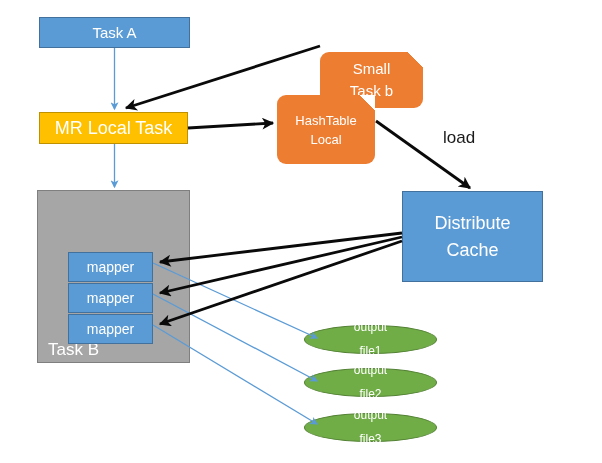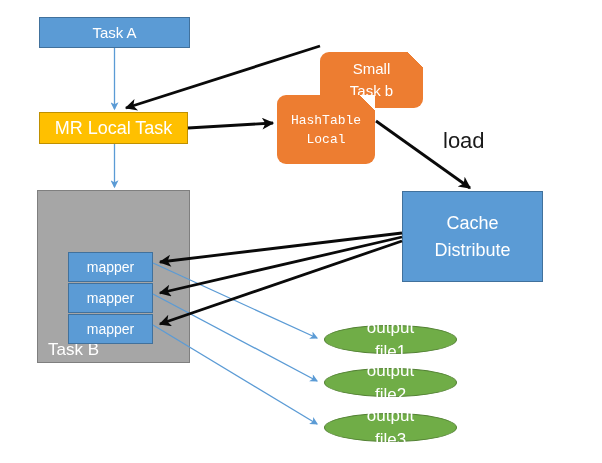--- a/index.html
+++ b/index.html
@@ -29,29 +29,29 @@
   .gray-box{background:var(--node_gray);border:1.6px solid var(--node_gray_border);color:var(--text_white);
         align-items:flex-start;justify-content:flex-end;text-align:left;padding:7px 0 0 10px;}
 
   
   .ellipse{background:var(--node_green);border:1px solid var(--node_green_border);
         border-radius:50%;color:var(--text_white);}
 
   #task-a{left:39px;top:17px;width:151px;height:31px;font-size:15px;}
   #small-table-b{left:320px;top:17px;width:103px;height:56px;font-size:15px;line-height:22px;margin-top:35px;}
   #mr-local-task{left:39px;top:112px;width:149px;height:32px;font-size:18px;}
-  #hashtable-files{left:277px;top:95px;width:98px;height:69px;font-size:13px;line-height:19px;font-family:Liberation Mono, monospace;}
+  #hashtable-files{left:277px;top:95px;width:98px;height:69px;font-size:13px;line-height:19px;}
   #load-label{position:absolute;left:443px;top:128px;width:44px;color:var(--text_black);
-        font-size:22px;z-index:1;}
+        font-size:17px;z-index:1;}
   #task-b-group{left:37px;top:190px;width:153px;height:173px;font-size:17px;line-height:25px;}
   .mapper{left:68px;width:85px;height:30px;font-size:14px;
         background:var(--node_blue);border:1.2px solid var(--node_blue_border);color:var(--text_white);}
   #mapper-1{top:252px;} #mapper-2{top:283px;} #mapper-3{top:314px;}
   #distribute-cache{left:402px;top:191px;width:141px;height:91px;font-size:18px;line-height:27px;}
-  .out-ellipse{left:324px;width:133px;height:29px;font-size:17px;line-height:13.5px;gap:10px;}
+  .out-ellipse{left:304px;width:133px;height:29px;font-size:12px;line-height:13.5px;gap:10px;}
   #output-1{top:325px;} #output-2{top:368px;} #output-3{top:413px;}
 
   
   #wires{position:absolute;left:0;top:0;width:602px;height:463px;z-index:2;pointer-events:none;}
   .wire-black{stroke:var(--arrow_black);stroke-width:2.8px;fill:none;}
   .wire-blue{stroke:var(--arrow_blue);stroke-width:1.3px;fill:none;}
   .head-black{fill:var(--arrow_black);}
   .head-blue{fill:var(--arrow_blue);}
 </style>
 </head>
@@ -89,22 +89,22 @@
     <span>mapper</span>
   </div>
   <div class="node mapper" id="mapper-2">
     <span>mapper</span>
   </div>
   <div class="node mapper" id="mapper-3">
     <span>mapper</span>
   </div>
 
   <div class="node blue-box" id="distribute-cache">
+    <span>Distribute</span>
     <span>Cache</span>
-    <span>Distribute</span>
   </div>
 
   <div class="node ellipse out-ellipse" id="output-1">
     <span>output</span>
     <span>file1</span>
   </div>
   <div class="node ellipse out-ellipse" id="output-2">
     <span>output</span>
     <span>file2</span>
   </div>

